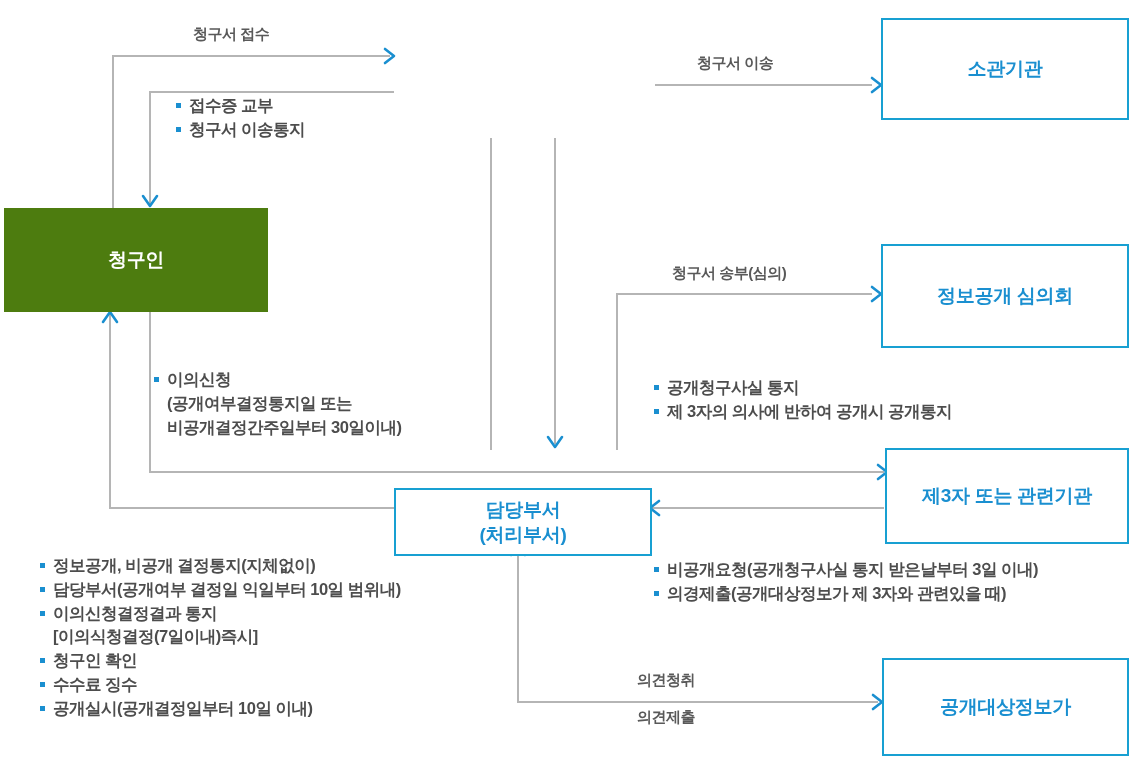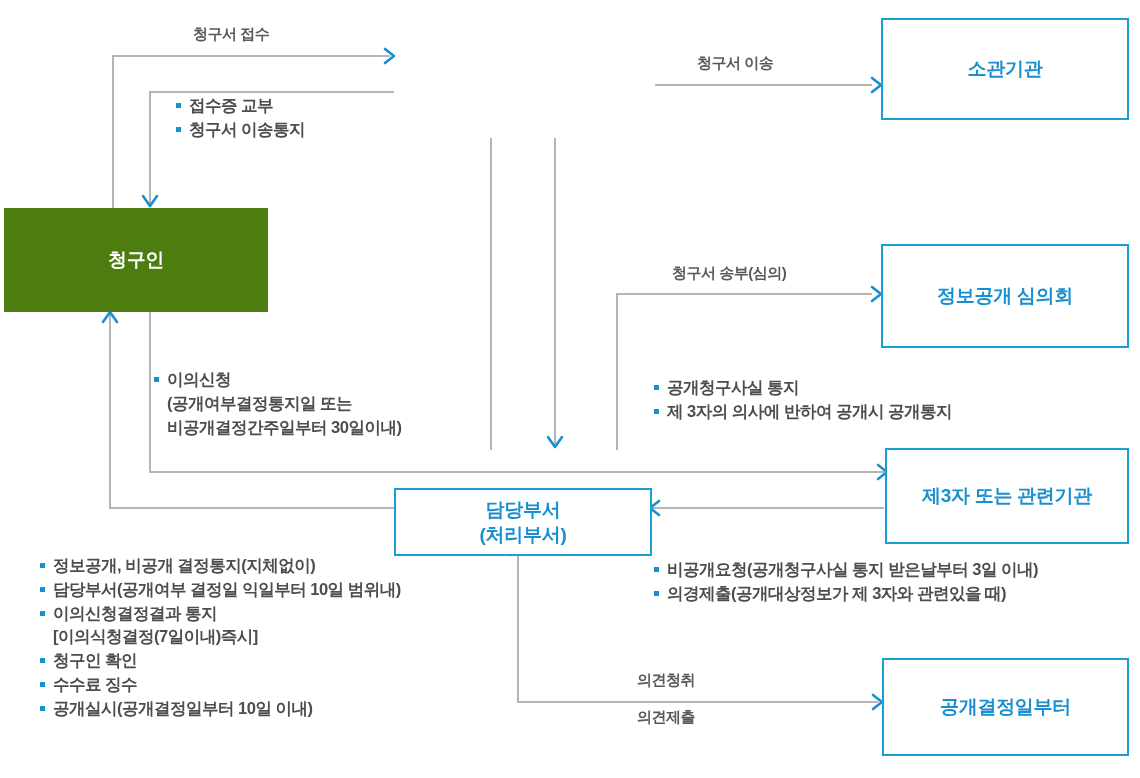--- a/index.html
+++ b/index.html
@@ -93,21 +93,21 @@
   <div class="node outline" style="left:394px;top:448px;width:258px;height:68px;margin-top:40px;">
     <div class="ntext">담당부서
 (처리부서)</div>
   </div>
 
   <div class="node outline" style="left:885px;top:448px;width:244px;height:96px;">
     <div class="ntext">제3자 또는 관련기관</div>
   </div>
 
   <div class="node outline" style="left:882px;top:658px;width:247px;height:98px;">
-    <div class="ntext">공개결정일부터</div>
+    <div class="ntext">공개대상정보가</div>
   </div>
 
   <div class="edge-label" style="left:193px;top:25px;">청구서 접수</div>
 
   <div class="edge-label" style="left:697px;top:54px;">청구서 이송</div>
 
   <div class="edge-label" style="left:672px;top:264px;">청구서 송부(심의)</div>
 
   <div class="edge-label" style="left:637px;top:671px;">의견청취</div>
 

